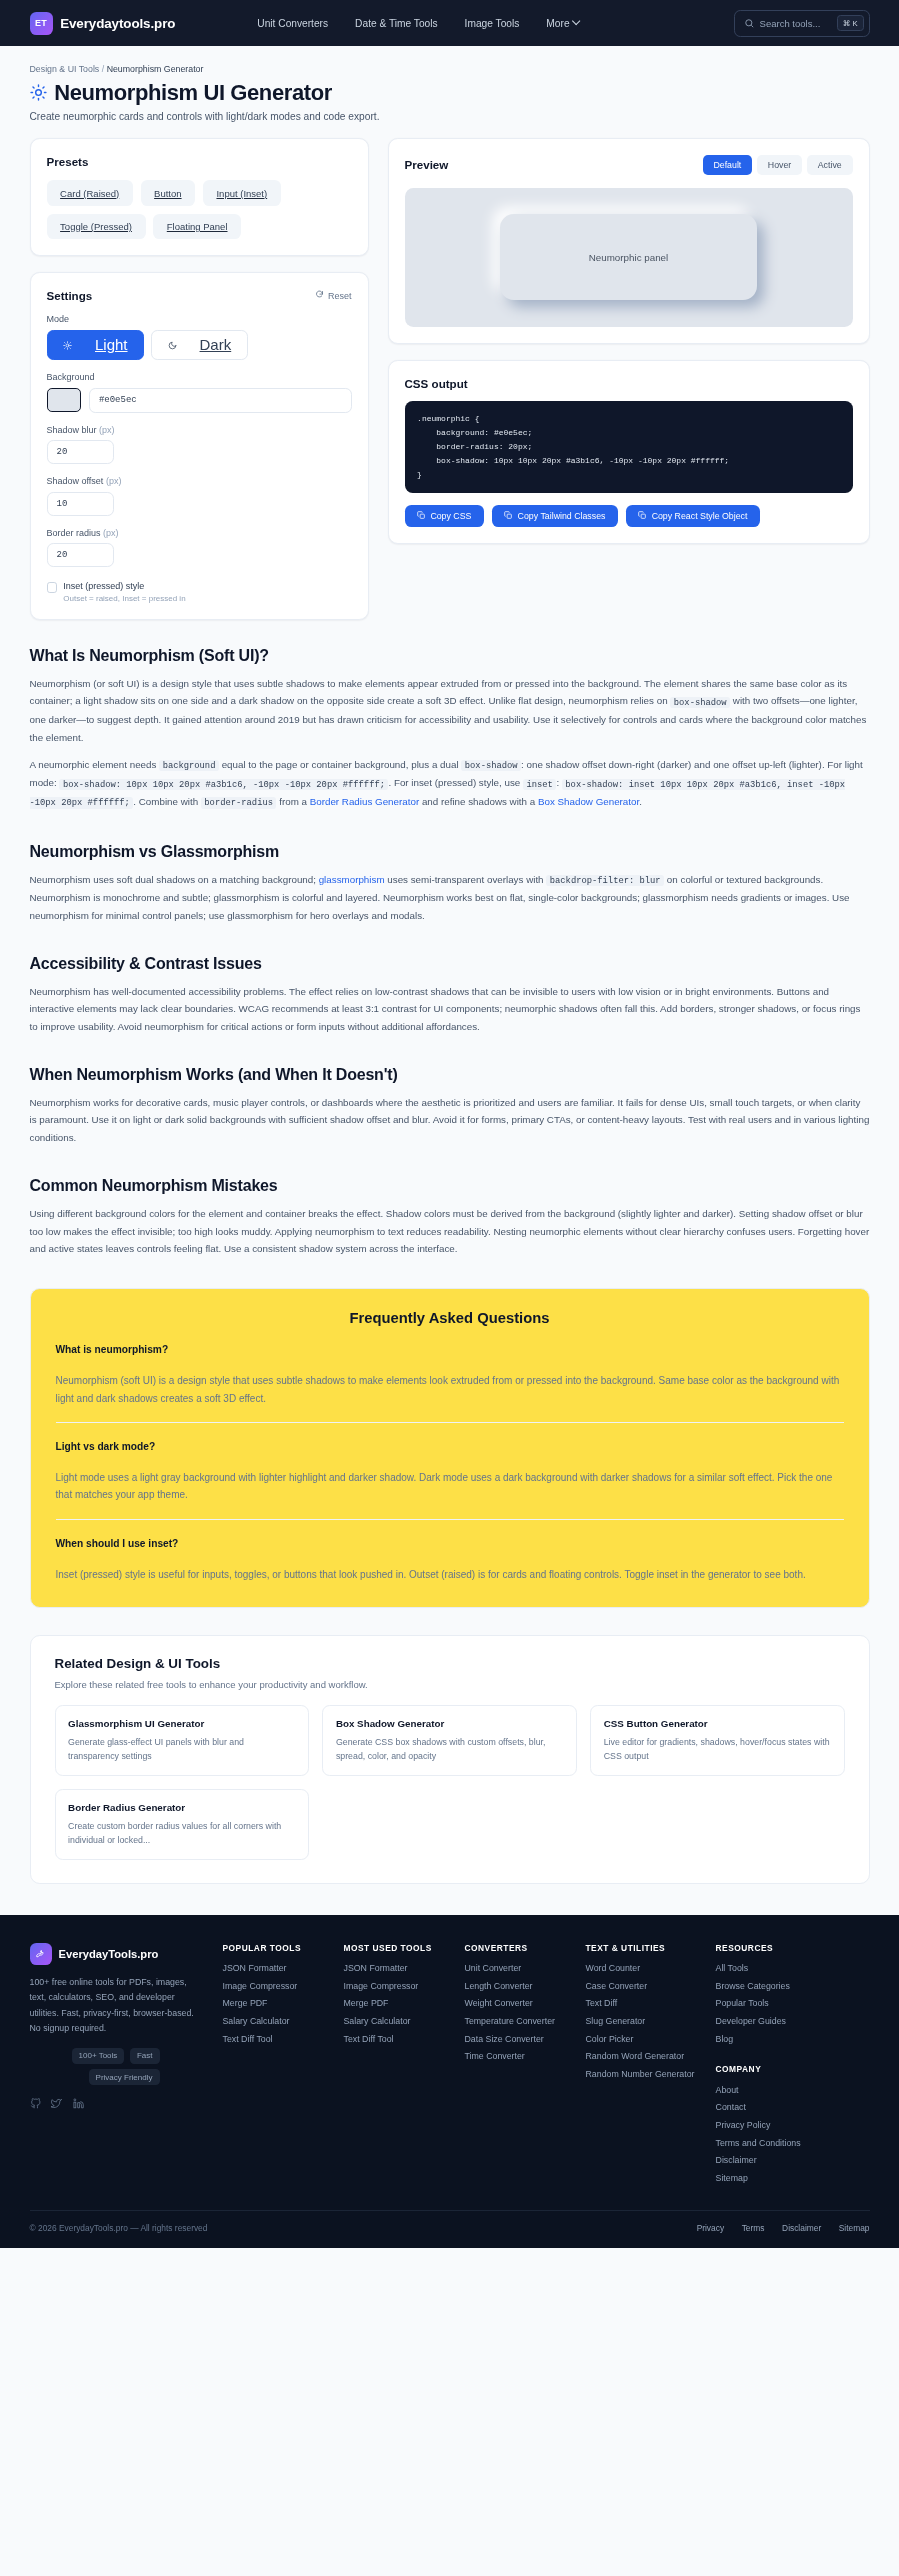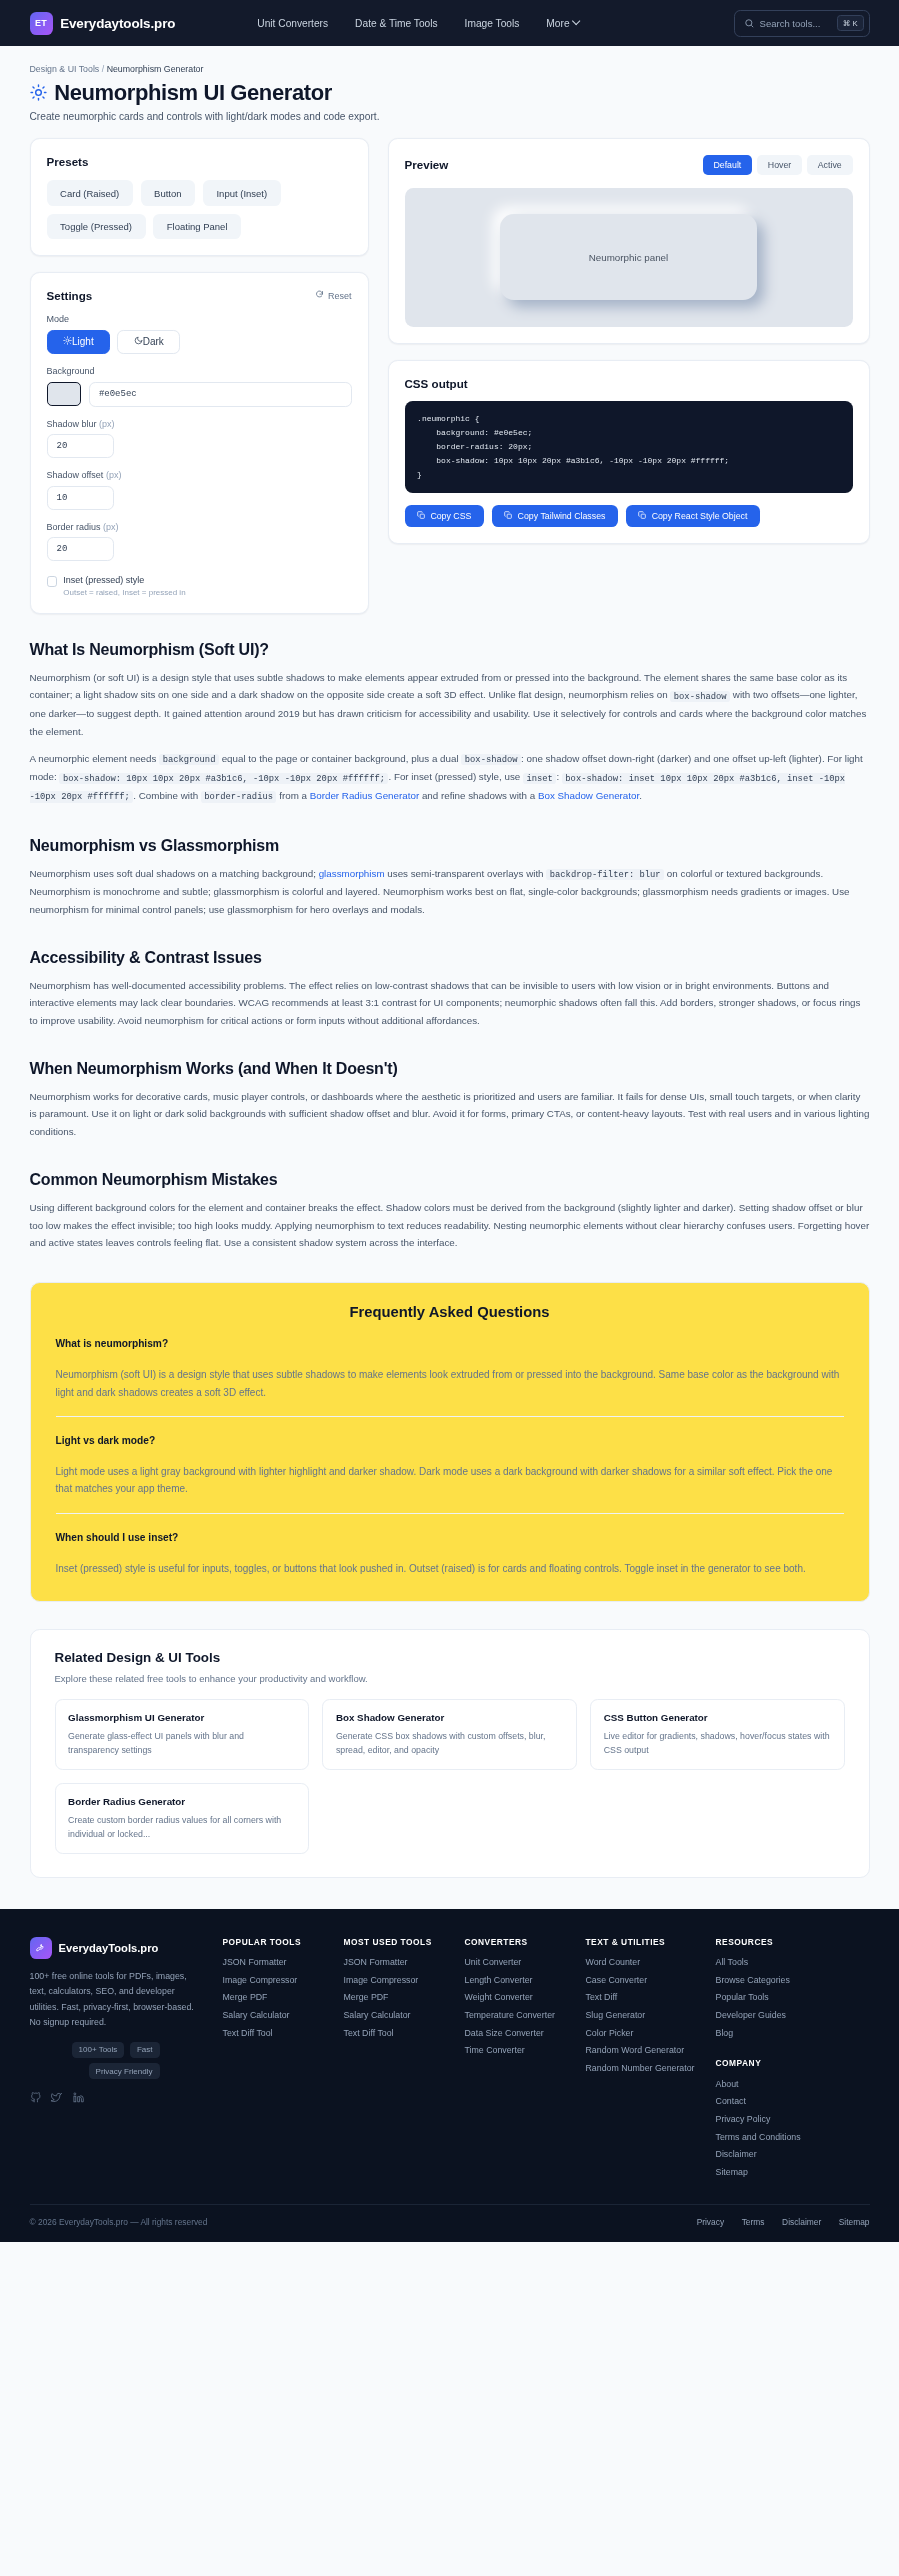--- a/index.html
+++ b/index.html
@@ -70,39 +70,39 @@
   .col-right { flex: 1; display: flex; flex-direction: column; gap: 16px; }
   .card {
     background: #fff; border: 0.7px solid #e8edf4; border-radius: 9.8px;
     box-shadow: 0 0.7px 1.4px rgba(15,23,42,.05);
     padding: 16px 16px;
   }
   .card-title { font-size: 11.6px; font-weight: bold; color: #0f172a; }
   .card-head { display: flex; align-items: center; justify-content: space-between; }
 
   .preset-rows { display: flex; flex-direction: column; gap: 7.7px; margin-top: 12.6px; }
-  .preset-row { display: flex; gap: 7.7px; flex-wrap: wrap; }
+  .preset-row { display: flex; gap: 7.7px; flex-wrap: wrap; text-decoration: underline; }
   .chip {
     background: #f1f5f9; border: 0.7px solid transparent; border-radius: 6.3px;
     padding: 6.3px 12.6px; font-size: 9.5px; color: #334155; cursor: pointer;
   }
 
   .reset-btn {
     display: flex; align-items: center; gap: 3.5px;
     font-size: 9px; color: #64748b; cursor: pointer;
   }
 
   .field { margin-top: 12px; }
   .field-label { font-size: 9px; color: #475569; margin-bottom: 5.6px; }
   .field-label .unit { color: #94a3b8; }
   .mode-row { display: flex; gap: 7px; }
   .mode-btn {
-    border-radius: 6.3px; padding: 5.6px 15.5px; font-size: 10px;
-    display: flex; align-items: center; gap: 0; cursor: pointer;
-    border: 0.7px solid #e2e8f0; background: #fff; color: #334155;
+    border-radius: 6.3px; padding: 5.6px 15.5px; font-size: 15px;
+    display: flex; align-items: center; gap: 23px; cursor: pointer;
+    border: 0.7px solid #e2e8f0; background: #fff; color: #334155; text-decoration: underline;
   }
   .mode-btn.active { background: #2563eb; border-color: #2563eb; color: #fff; }
 
   .color-row { display: flex; gap: 8.4px; align-items: center; }
   .swatch {
     width: 34px; height: 24px; border-radius: 4.9px;
     border: 1.4px solid #0f172a; background: #e0e5ec;
   }
   .text-input {
     flex: 1; height: 25px; border: 0.7px solid #e2e8f0; border-radius: 6.3px;
@@ -481,21 +481,21 @@
   <div class="related">
     <h3>Related Design &amp; UI Tools</h3>
     <div class="sub">Explore these related free tools to enhance your productivity and workflow.</div>
     <div class="rel-grid" id="rel-grid">
         <div class="rel-card">
           <div class="rel-title">Glassmorphism UI Generator</div>
           <div class="rel-desc">Generate glass-effect UI panels with blur and transparency settings</div>
         </div>
         <div class="rel-card">
           <div class="rel-title">Box Shadow Generator</div>
-          <div class="rel-desc">Generate CSS box shadows with custom offsets, blur, spread, editor, and opacity</div>
+          <div class="rel-desc">Generate CSS box shadows with custom offsets, blur, spread, color, and opacity</div>
         </div>
         <div class="rel-card">
           <div class="rel-title">CSS Button Generator</div>
           <div class="rel-desc">Live editor for gradients, shadows, hover/focus states with CSS output</div>
         </div>
         <div class="rel-card">
           <div class="rel-title">Border Radius Generator</div>
           <div class="rel-desc">Create custom border radius values for all corners with individual or locked...</div>
         </div>
       </div>

